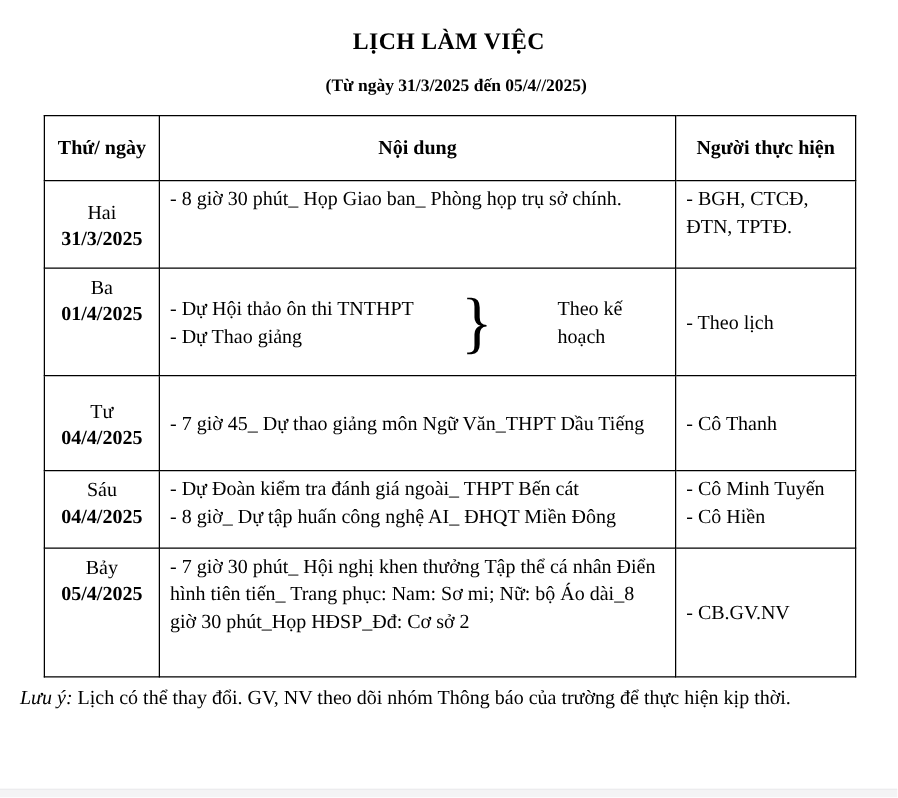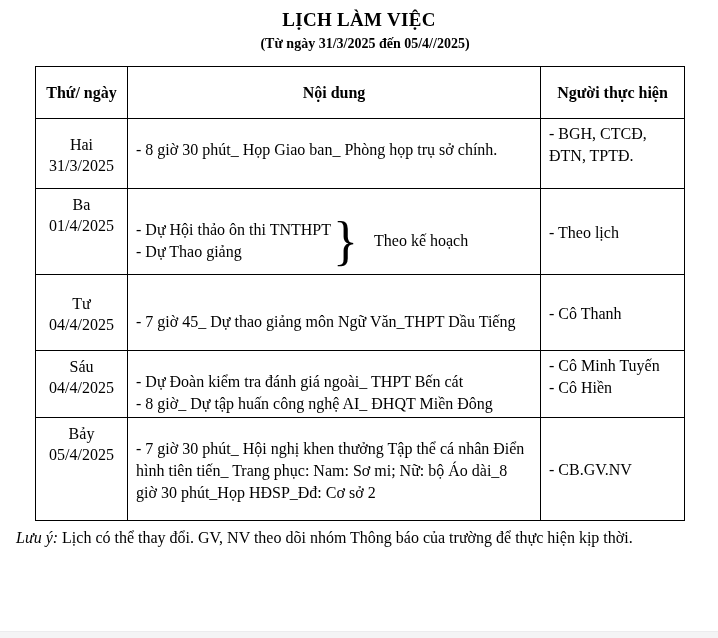--- a/index.html
+++ b/index.html
@@ -10,21 +10,21 @@
     color: #000000;
     font-family: "Liberation Serif", "DejaVu Serif", serif;
     overflow: hidden;
   }
   .page {
     position: relative;
     width: 718px; height: 638px;
     padding-top: 8px;
   }
   .title {
-    margin: 0;
+    margin: 14px;
     text-align: center;
     font-size: 19px;
     font-weight: bold;
     letter-spacing: 0.3px;
     line-height: 24px;
   }
   .subtitle {
     margin: 2px 0 0 0;
     text-align: center;
     font-size: 14px;
@@ -48,28 +48,29 @@
     padding: 15px 2px;
     font-weight: bold;
     text-align: center;
     line-height: 21px;
   }
   .day-cell {
     text-align: center;
     padding: 5px 2px 2px 2px;
     line-height: 21px;
   }
-  .date { font-weight: normal; }
-  .content-cell { padding: 20px 8px 2px 8px; line-height: 22px; }
+  .date { font-weight: bold; }
+  .content-cell { padding: 4px 8px 2px 8px; line-height: 22px; }
   .person-cell  { padding: 4px 6px 2px 8px; line-height: 22px; }
   .va-mid { vertical-align: middle !important; }
   .va-top { vertical-align: top !important; }
   .brace-wrap {
     display: flex;
     align-items: center;
+    gap: 36px;
   }
   .brace-items { flex: 0 0 auto; }
   .brace {
     flex: 0 0 auto;
     font-size: 52px;
     line-height: 54px;
     font-weight: normal;
     transform: scaleY(1.05);
     margin-left: 2px;
   }

